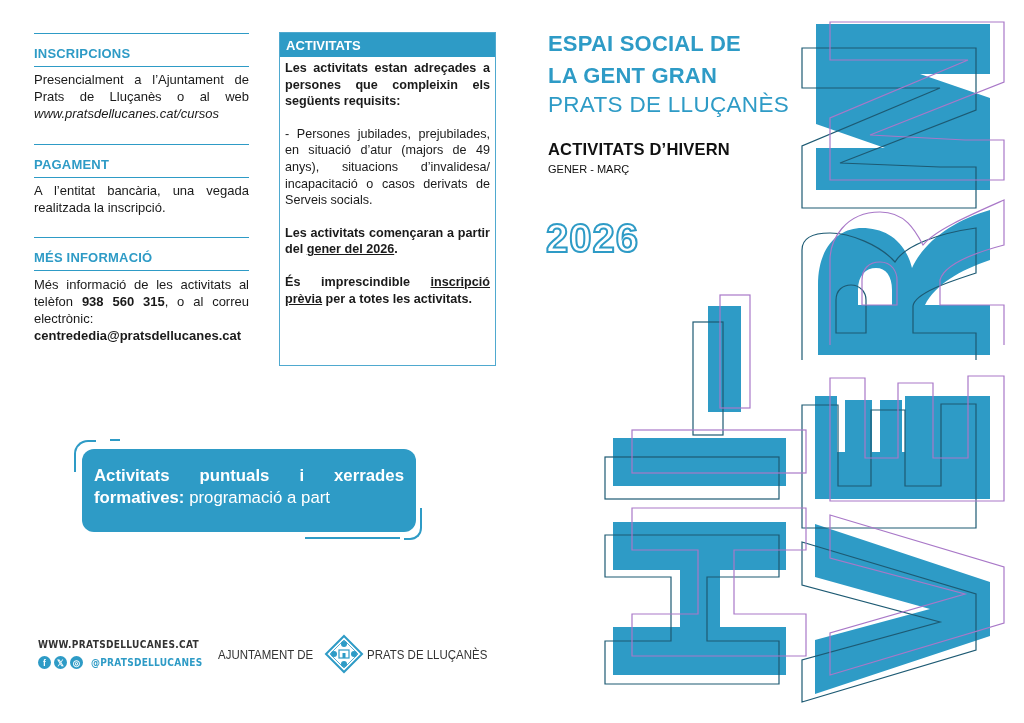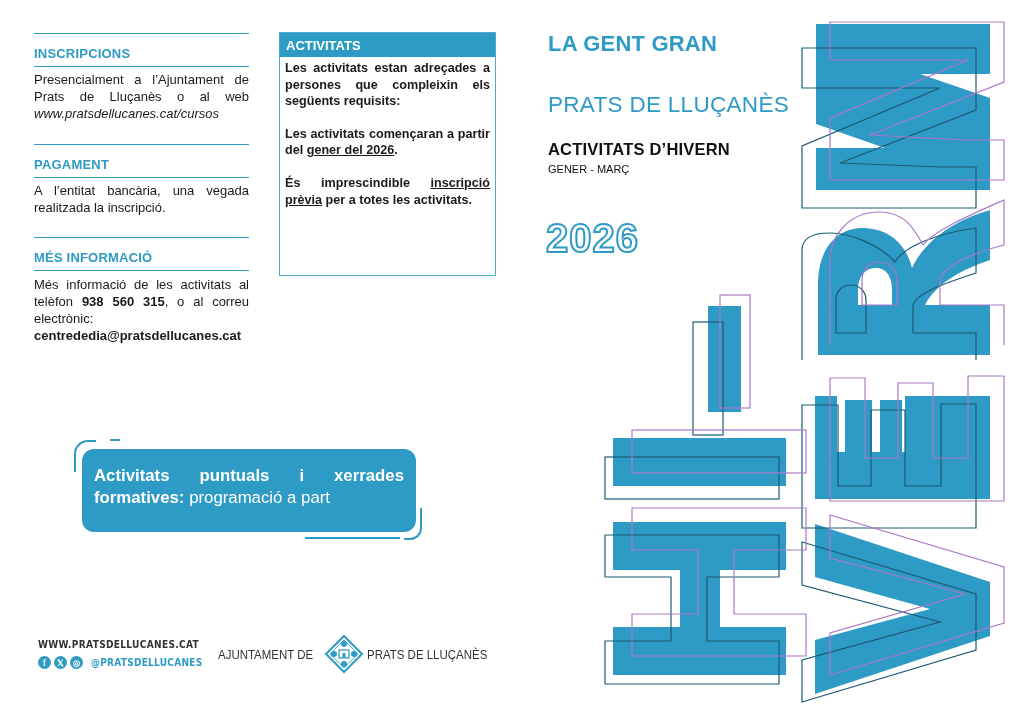--- a/index.html
+++ b/index.html
@@ -5,21 +5,21 @@
   html, body { margin:0; padding:0; }
   body { width:1024px; height:723px; background:#ffffff; position:relative; overflow:hidden; font-family:"Liberation Sans", sans-serif; color:#1a1a1a; }
 
   
   .sec-title { position:absolute; left:34px; width:215px; border-top:1.5px solid #2e9bc6; border-bottom:1.5px solid #2e9bc6; color:#2e9bc6; font-weight:bold; font-size:13px; padding:12px 0 5px 0; letter-spacing:0.2px; }
   .sec-body { position:absolute; left:34px; width:215px; font-size:13px; line-height:17px; text-align:justify; color:#1a1a1a; }
   .sec-body i { font-style:italic; }
   .sec-body b { font-weight:bold; }
 
   
-  .act-box { position:absolute; left:279px; top:32px; width:217px; height:244px; border:1.5px solid #4fa9cf; box-sizing:border-box; }
+  .act-box { position:absolute; left:279px; top:32px; width:217px; height:334px; border:1.5px solid #4fa9cf; box-sizing:border-box; }
   .act-head { background:#2e9bc6; color:#fff; font-weight:bold; font-size:13px; padding:5px 6px 4px 6px; }
   .act-content { padding:3px 5px 0 5px; font-size:12.6px; line-height:16.6px; text-align:justify; }
   .act-content p { margin:0 0 16px 0; }
   .act-content .bold { font-weight:bold; }
   .act-content u { text-decoration:underline; }
 
   
   .callout { position:absolute; left:82px; top:449px; width:334px; height:83px; background:#2e9bc6; border-radius:12px; color:#fff; box-sizing:border-box; padding:16px 12px 0 12px; font-size:16.8px; line-height:22px; text-align:justify; }
   .callout b { font-weight:bold; }
   .callout-corner-tl { position:absolute; left:74px; top:440px; width:20px; height:30px; border-left:2px solid #2e9bc6; border-top:2px solid #2e9bc6; border-top-left-radius:14px; }
@@ -61,20 +61,21 @@
 <div class="sec-body" style="top:276px;">
   <span>Més informació de les activitats al telèfon</span>
   <b>938 560 315</b><span>, o al correu electrònic:</span><br>
   <b>centrededia@pratsdellucanes.cat</b>
 </div>
 
 <div class="act-box">
   <div class="act-head">ACTIVITATS</div>
   <div class="act-content">
     <p class="bold">Les activitats estan adreçades a persones que compleixin els següents requisits:</p>
+    <p>- Persones jubilades, prejubilades, en situació d’atur (majors de 49 anys), situacions d’invalidesa/ incapacitació o casos derivats de Serveis socials.</p>
     <p class="bold"><span>Les activitats començaran a partir del </span><u>gener del 2026</u><span>.</span></p>
     <p class="bold"><span>És imprescindible </span><u>inscripció prèvia</u><span> per a totes les activitats.</span></p>
   </div>
 </div>
 
 <div class="callout-corner-tl"></div>
 <div class="callout-dash-tl"></div>
 <div class="callout">
   <b>Activitats puntuals i xerrades formatives:</b><span> programació a part</span>
 </div>
@@ -95,20 +96,21 @@
   <circle cx="20" cy="10" r="3" fill="#2e9bc6"></circle>
   <circle cx="20" cy="30" r="3" fill="#2e9bc6"></circle>
   <circle cx="10" cy="20" r="3" fill="#2e9bc6"></circle>
   <circle cx="30" cy="20" r="3" fill="#2e9bc6"></circle>
   <rect x="15" y="16" width="10" height="8" fill="none" stroke="#2e9bc6" stroke-width="1.2"></rect>
   <rect x="18.5" y="19" width="3" height="5" fill="#2e9bc6"></rect>
 </svg>
 <div class="ajunt2">PRATS DE LLUÇANÈS</div>
 
 <div class="t1">
+  <div>ESPAI SOCIAL DE</div>
   <div>LA GENT GRAN</div>
 </div>
 <div class="t2">PRATS DE LLUÇANÈS</div>
 <div class="t3">ACTIVITATS  D’HIVERN</div>
 <div class="t4">GENER - MARÇ</div>
 <div class="year">2026</div>
 
 <svg class="art" width="1024" height="723" viewBox="0 0 1024 723">
   <g fill="#2e9bc6">
 

